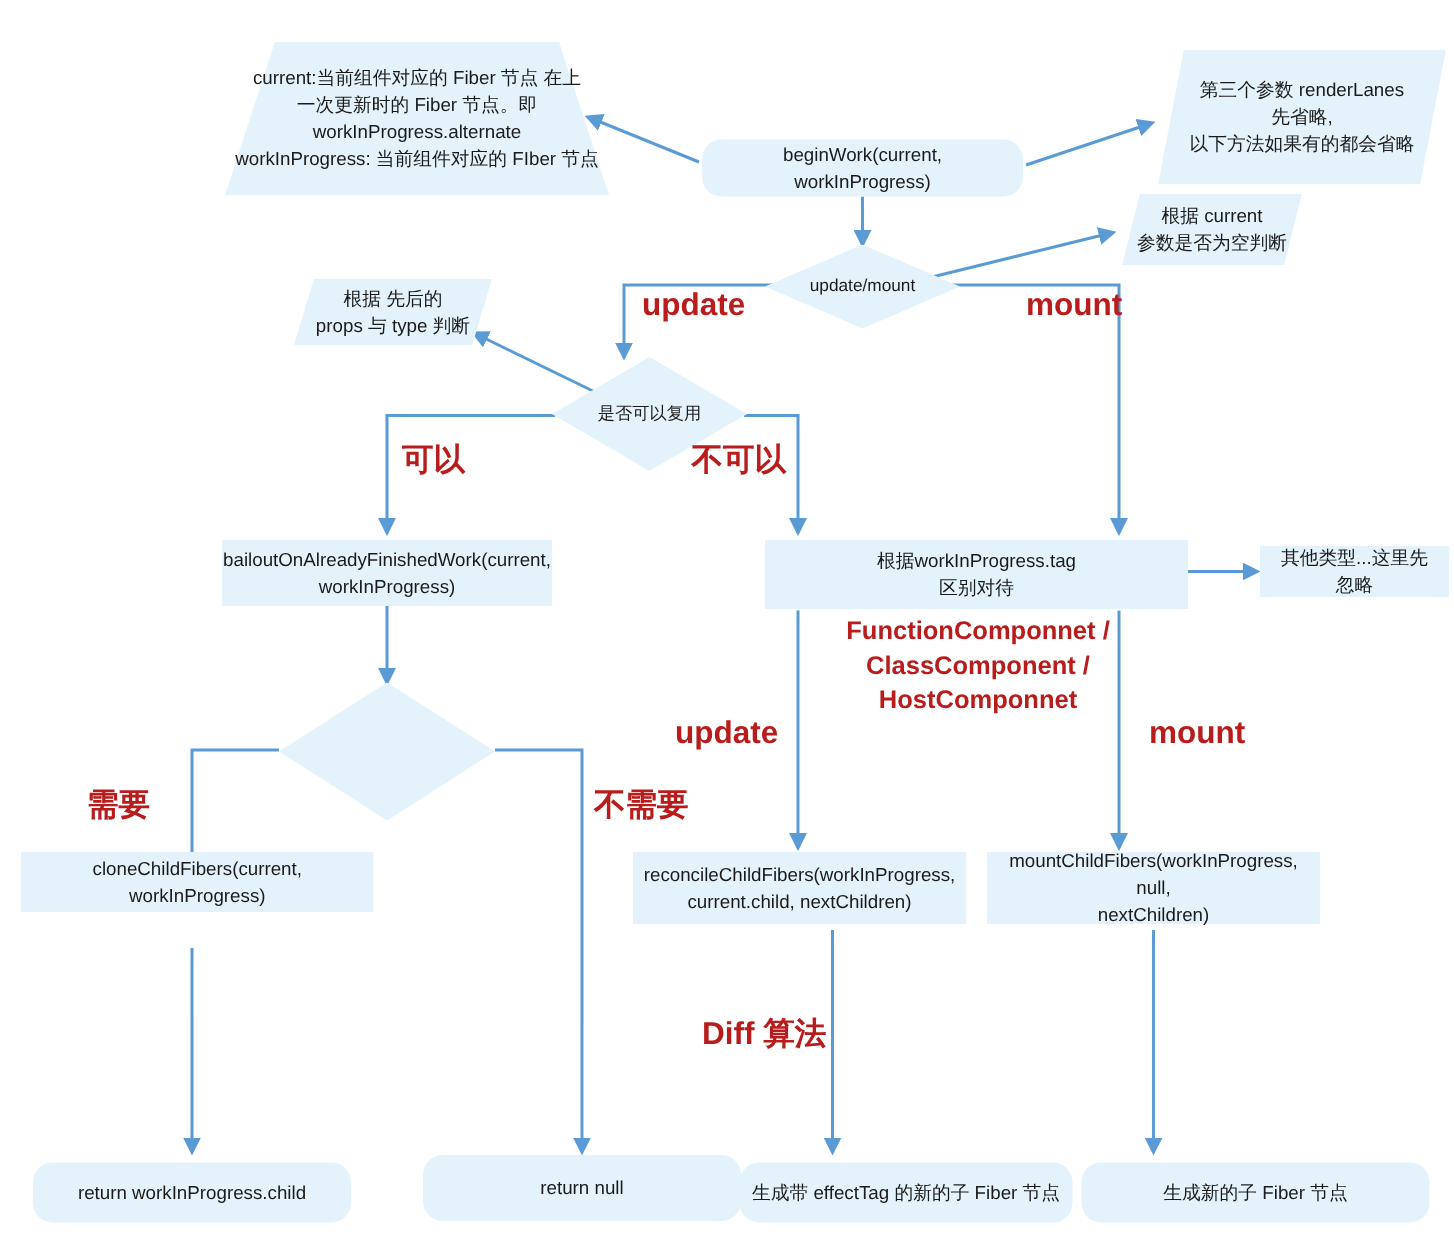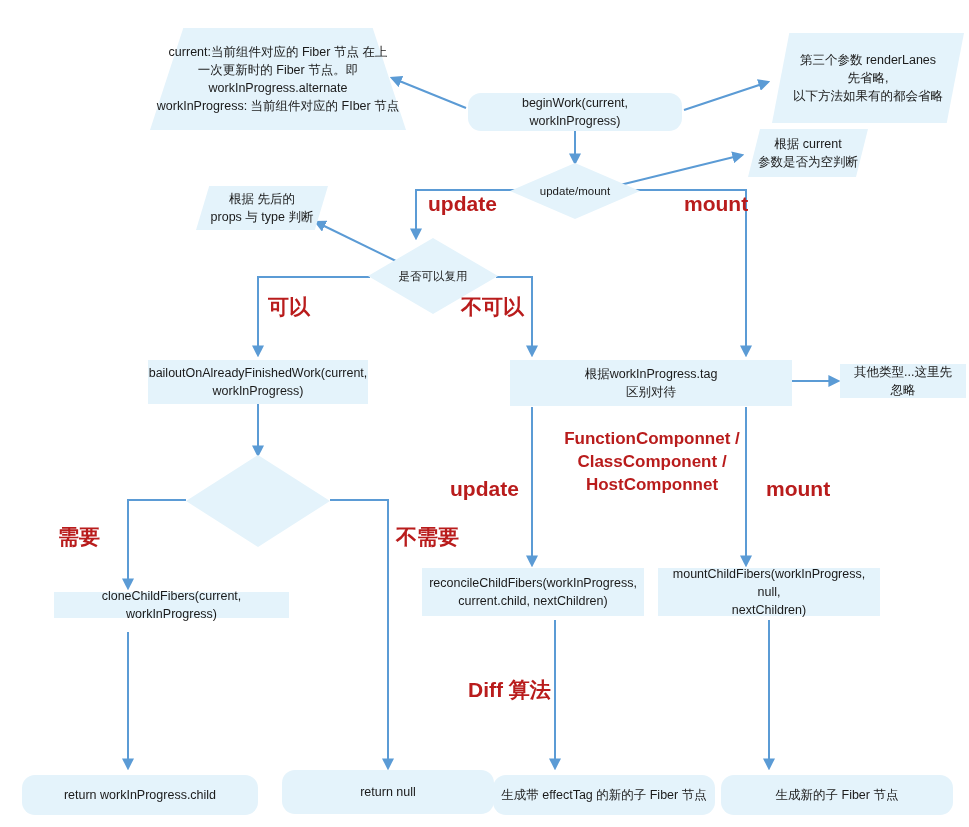--- a/index.html
+++ b/index.html
@@ -92,21 +92,21 @@
   }
   .edge-label {
     position: absolute;
     color: #b91c1c;
     font-weight: bold;
     white-space: pre-line;
     text-align: center;
     line-height: 1.35;
   }
   .edge-label.lg { font-size: 21px; }
-  .edge-label.md { font-size: 17px; margin-top: 18px; }
+  .edge-label.md { font-size: 17px; }
 </style>
 </head>
 <body>
 
 <div id="canvas">
 
   <svg class="edges" viewBox="0 0 969 827">
     <defs>
       <marker id="arrow" viewBox="0 0 10 10" refX="8" refY="5" markerWidth="6" markerHeight="6" orient="auto-start-reverse">
         <path d="M 0 0 L 10 5 L 0 10 z" fill="#5b9bd5"></path>
@@ -204,35 +204,35 @@
   </div>
 
   <div class="node rect" style="left:840px; top:364px; width:126px; height:34px;">
     <span>其他类型...这里先忽略</span>
   </div>
 
   <div class="node diamond" style="left:186px; top:455px; width:144px; height:92px;">
     <span class="dia-shape"></span>
   </div>
 
-  <div class="node rect" style="left:14px; top:592px; width:235px; height:26px;margin-left:40px;">
+  <div class="node rect" style="left:14px; top:568px; width:235px; height:40px;">
     <span>cloneChildFibers(current, workInProgress)</span>
   </div>
 
   <div class="node rect" style="left:422px; top:568px; width:222px; height:48px;">
     <span>reconcileChildFibers(workInProgress,
 current.child, nextChildren)</span>
   </div>
 
   <div class="node rect" style="left:658px; top:568px; width:222px; height:48px;">
     <span>mountChildFibers(workInProgress, null,
 nextChildren)</span>
   </div>
 
-  <div class="node rounded" style="left:22px; top:775px; width:236px; height:40px;">
+  <div class="node rounded" style="left:22px; top:775px; width:212px; height:40px;">
     <span>return workInProgress.child</span>
   </div>
 
   <div class="node rounded" style="left:282px; top:770px; width:212px; height:44px;text-align:center;">
     <span>return null</span>
   </div>
 
   <div class="node rounded" style="left:493px; top:775px; width:222px; height:40px;">
     <span>生成带 effectTag 的新的子 Fiber 节点</span>
   </div>

